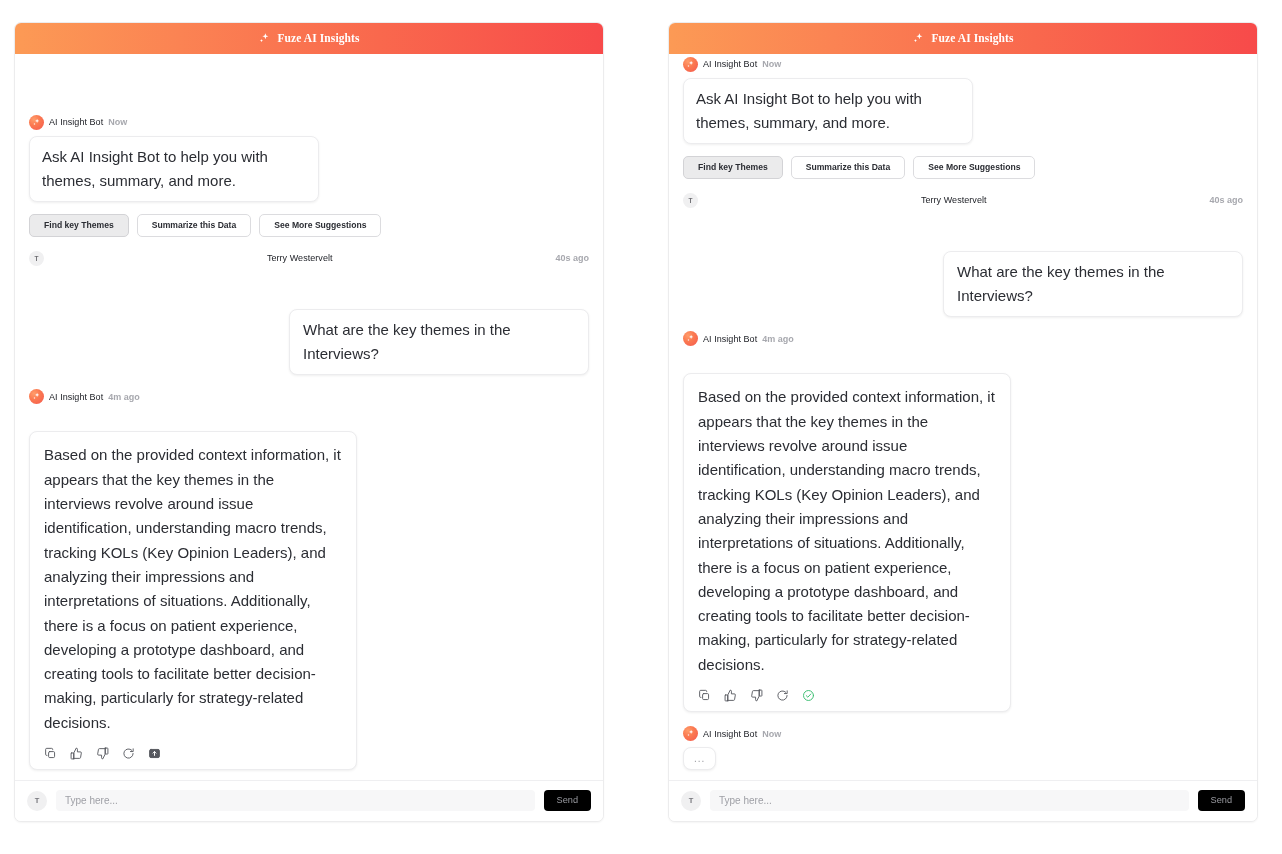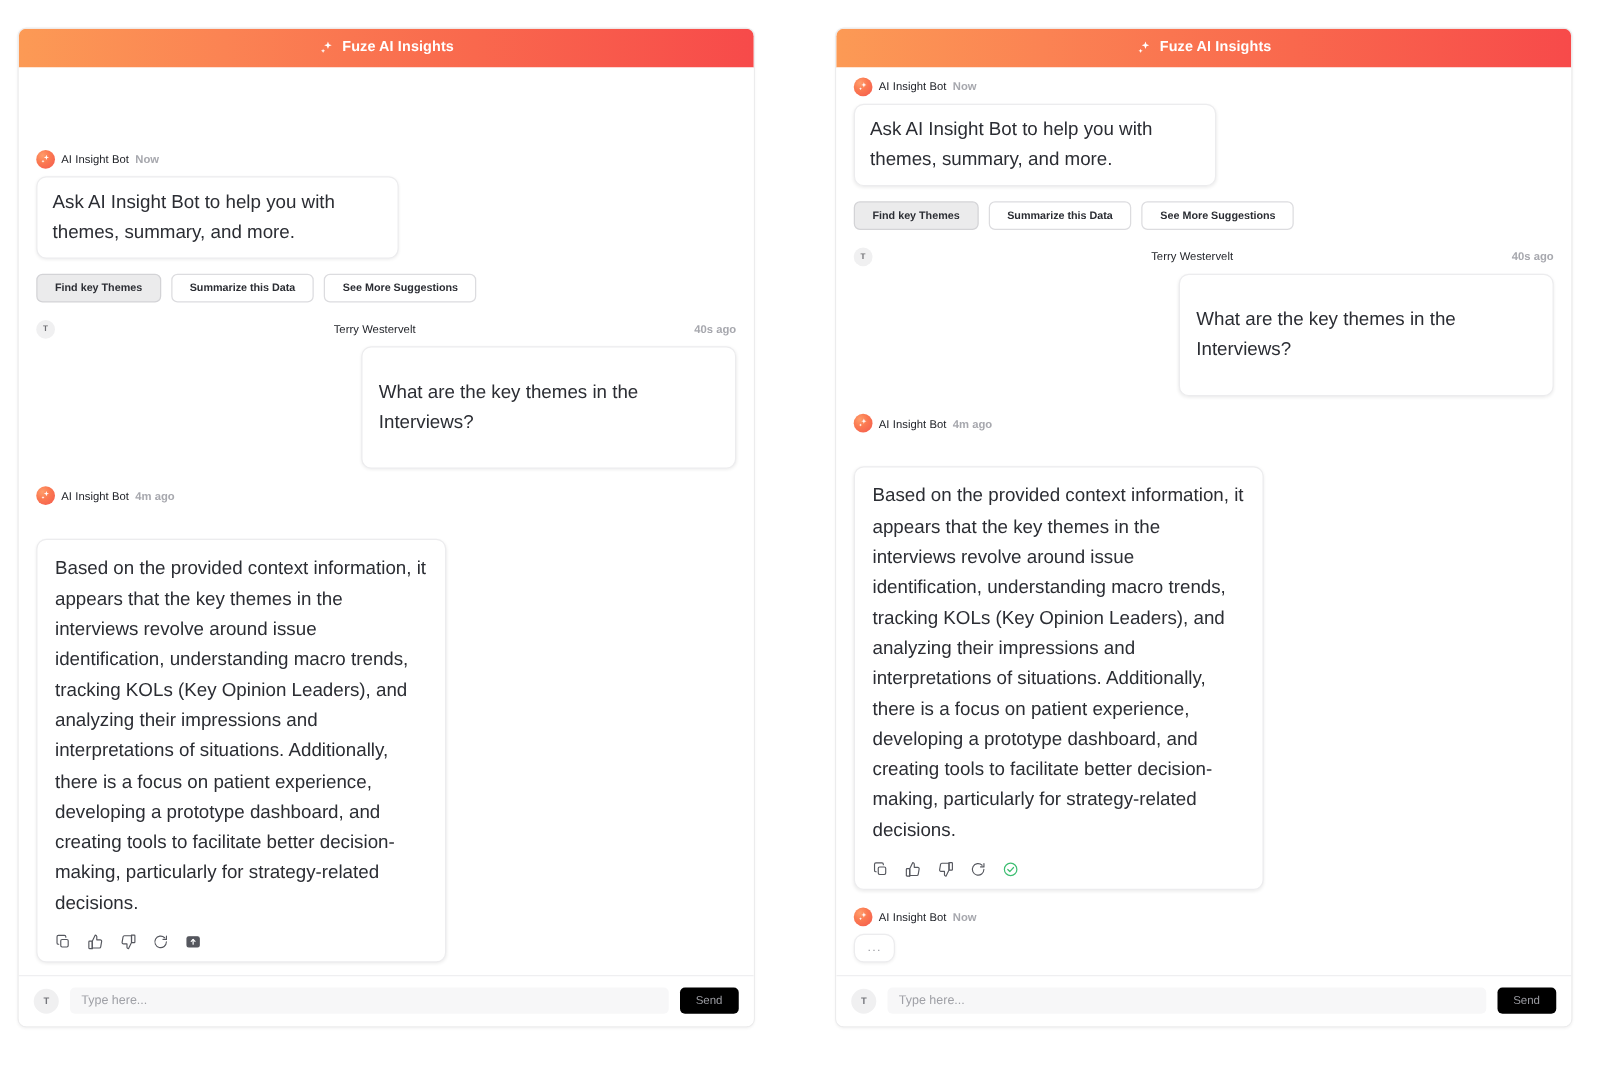--- a/index.html
+++ b/index.html
@@ -37,20 +37,21 @@
 
   .panel-header {
     height: 31px;
     flex: 0 0 31px;
     background: linear-gradient(90deg, #fc9a55 0%, #fb8353 28%, #f9684d 62%, #f74a4a 100%);
     display: flex;
     align-items: center;
     justify-content: center;
     gap: 6px;
     color: #ffffff;
+    font-family: Liberation Serif, serif;
   }
   .panel-header .title {
     font-size: 11.5px;
     font-weight: 700;
     letter-spacing: .1px;
     line-height: 1;
   }
   .sparkle-hdr { width: 13px; height: 13px; display: block; }
 
   
@@ -121,22 +122,23 @@
     color: #2b2d33;
     line-height: 1.62;
   }
   .bubble.bot-short {
     align-self: flex-start;
     padding: 8px 12px;
     max-width: 290px;
   }
   .bubble.user {
     align-self: flex-end;
-    padding: 24px 13px;
+    padding: 8px 13px;
     max-width: 300px;
+    margin-top: 37px;
   }
   .bubble.bot-long {
     align-self: flex-start;
     padding: 11px 14px 9px 14px;
     width: 328px;
     margin-top: 21px;
   }
   .bubble.typing {
     align-self: flex-start;
     padding: 5px 10px;

